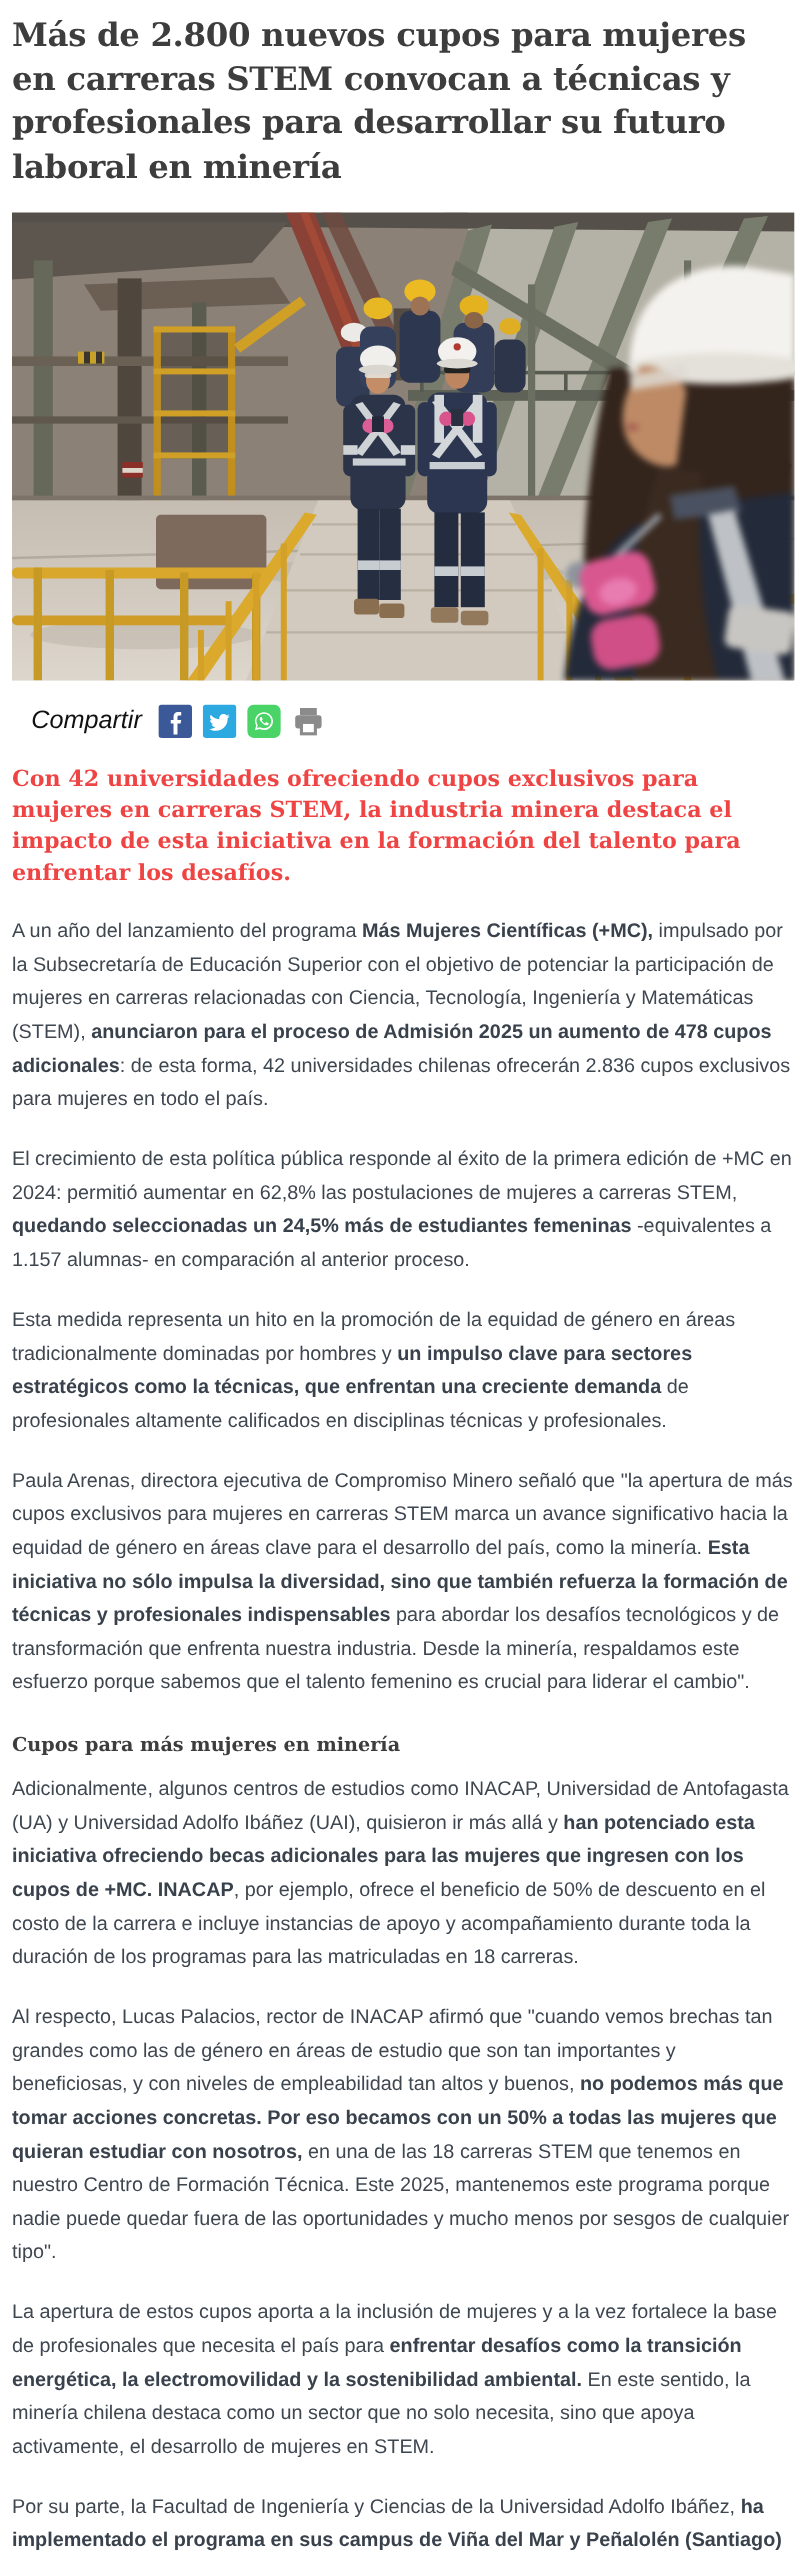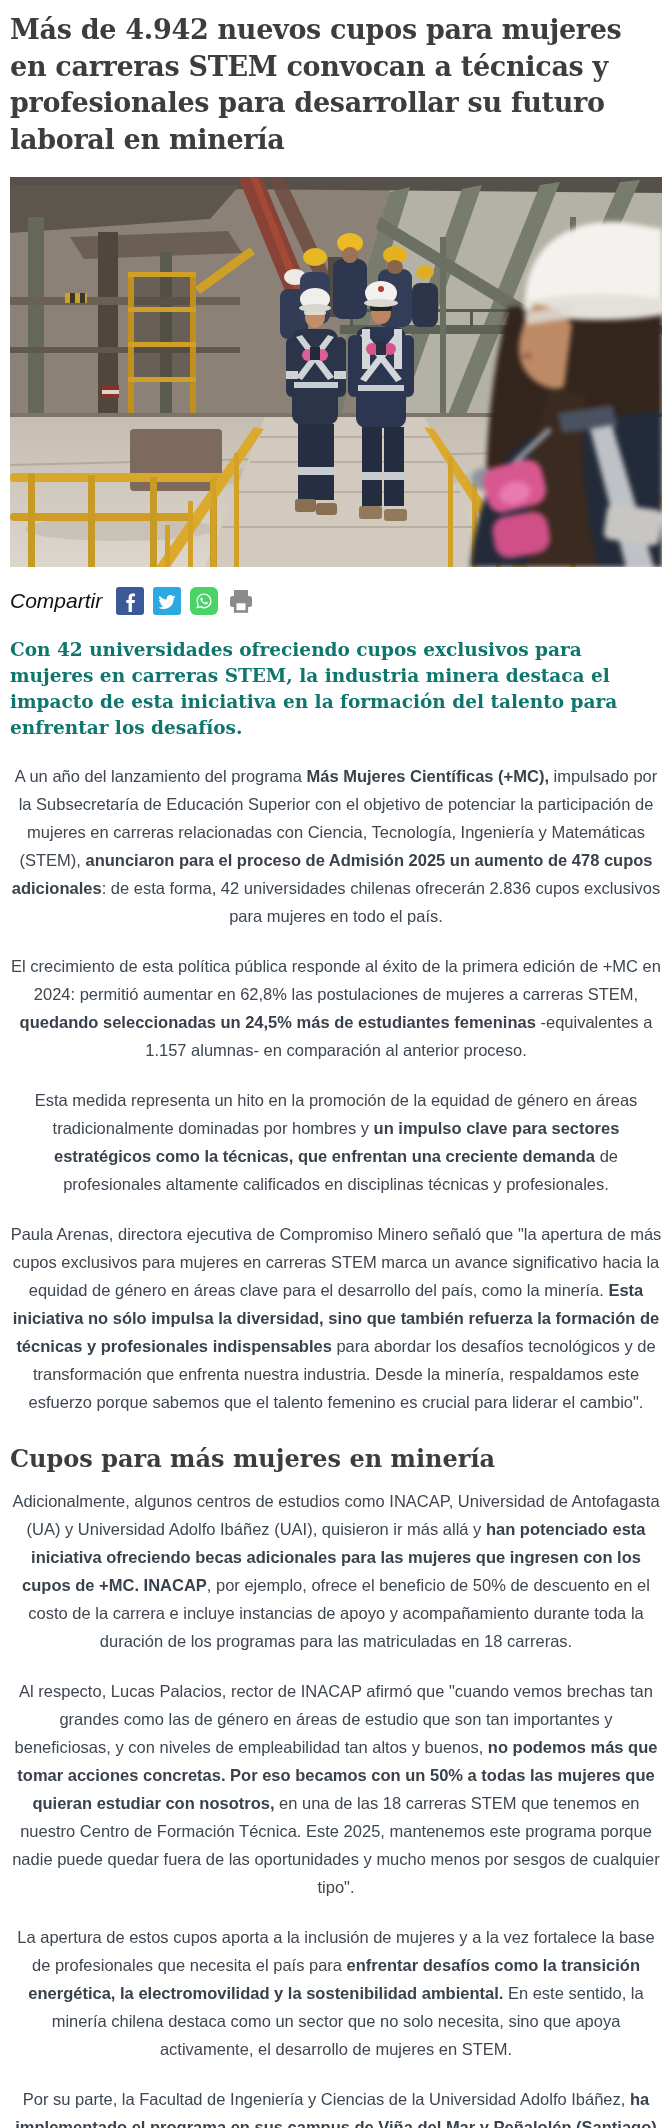--- a/index.html
+++ b/index.html
@@ -16,60 +16,59 @@
     font-size: 27px;
     line-height: 1.36;
     color: #3d3d3d;
     margin: 12px 0 18px 0;
     letter-spacing: -0.3px;
   }
 
   figure.hero { margin: 0 0 20px 0; }
   figure.hero svg { display: block; width: 652px; height: 390px; }
 
-  .share-row { display: flex; align-items: center; margin: 0 0 22px 0; }
+  .share-row { display: flex; align-items: center; margin: 0 0 22px 16px; }
   .share-label {
     font-style: italic;
     font-size: 21px;
     color: #111111;
     margin-right: 14px;
   }
   .share-icon { margin-right: 9px; cursor: pointer; display: inline-block; line-height: 0; }
   .share-icon svg { display: block; }
 
   #article-body p.lead {
     font-family: "DejaVu Serif", "Liberation Serif", serif;
     font-weight: 700;
     font-size: 18.5px;
     line-height: 1.4;
-    color: #0f766e;
+    color: #ef4444;
     margin: 0 0 22px 0;
   }
   #article-body p.body-p {
     font-size: 16.5px;
     line-height: 28px;
     color: #3e4650;
     margin: 0 0 22px 0;
-    text-align: center;
   }
   #article-body p.body-p strong { font-weight: 700; color: #39424c; }
   #article-body h2.section-heading {
     font-family: "DejaVu Serif", "Liberation Serif", serif;
     font-weight: 700;
-    font-size: 24px;
+    font-size: 16px;
     color: #3d3d3d;
     margin: 28px 0 14px 0;
   }
 </style>
 </head>
 <body>
 
 <div class="container">
 
-  <h1 class="article-title">Más de 4.942 nuevos cupos para mujeres en carreras STEM convocan a técnicas y profesionales para desarrollar su futuro laboral en minería</h1>
+  <h1 class="article-title">Más de 2.800 nuevos cupos para mujeres en carreras STEM convocan a técnicas y profesionales para desarrollar su futuro laboral en minería</h1>
 
   <figure class="hero">
     <svg viewBox="0 0 652 390" preserveAspectRatio="xMidYMid slice">
       <defs>
         <linearGradient id="gFloor" x1="0" y1="0" x2="0" y2="1">
           <stop offset="0" stop-color="#c5bdb2"></stop>
             <stop offset="1" stop-color="#ddd6cc"></stop>
         </linearGradient>
       </defs>
 

